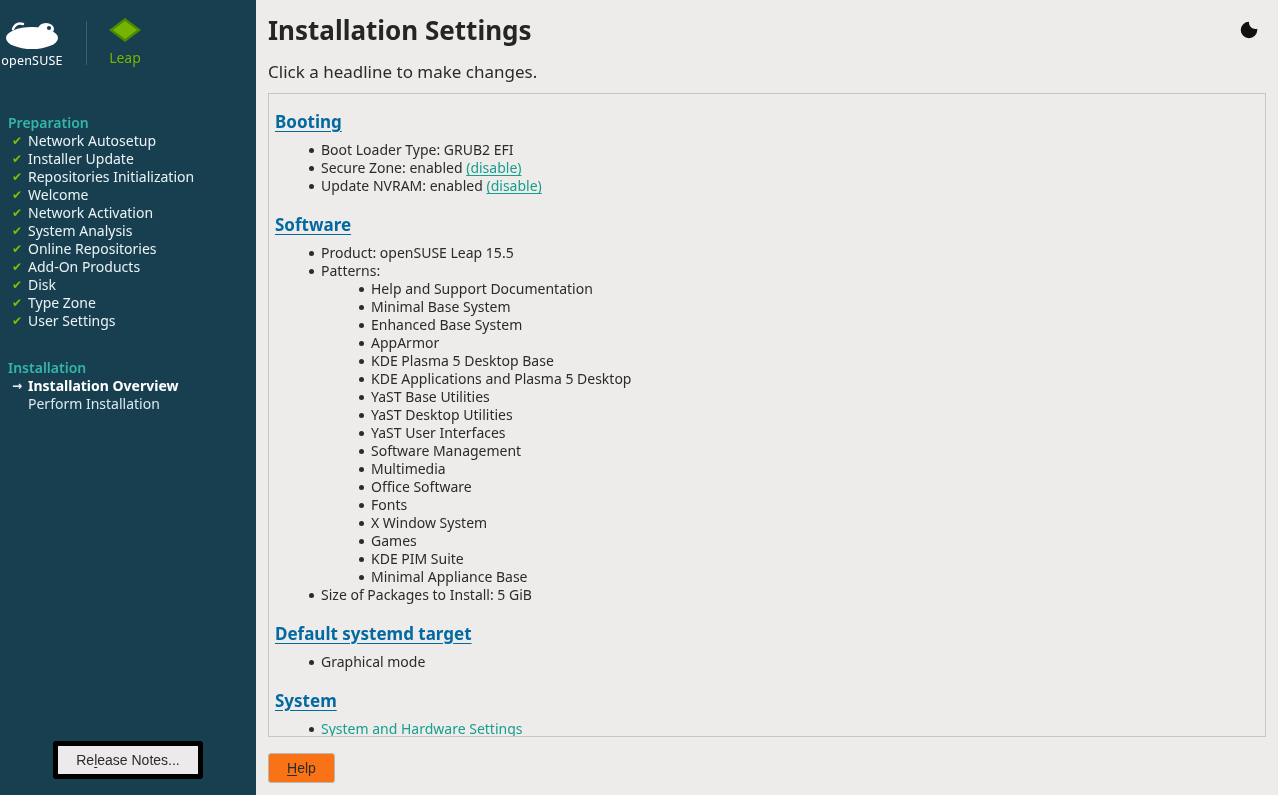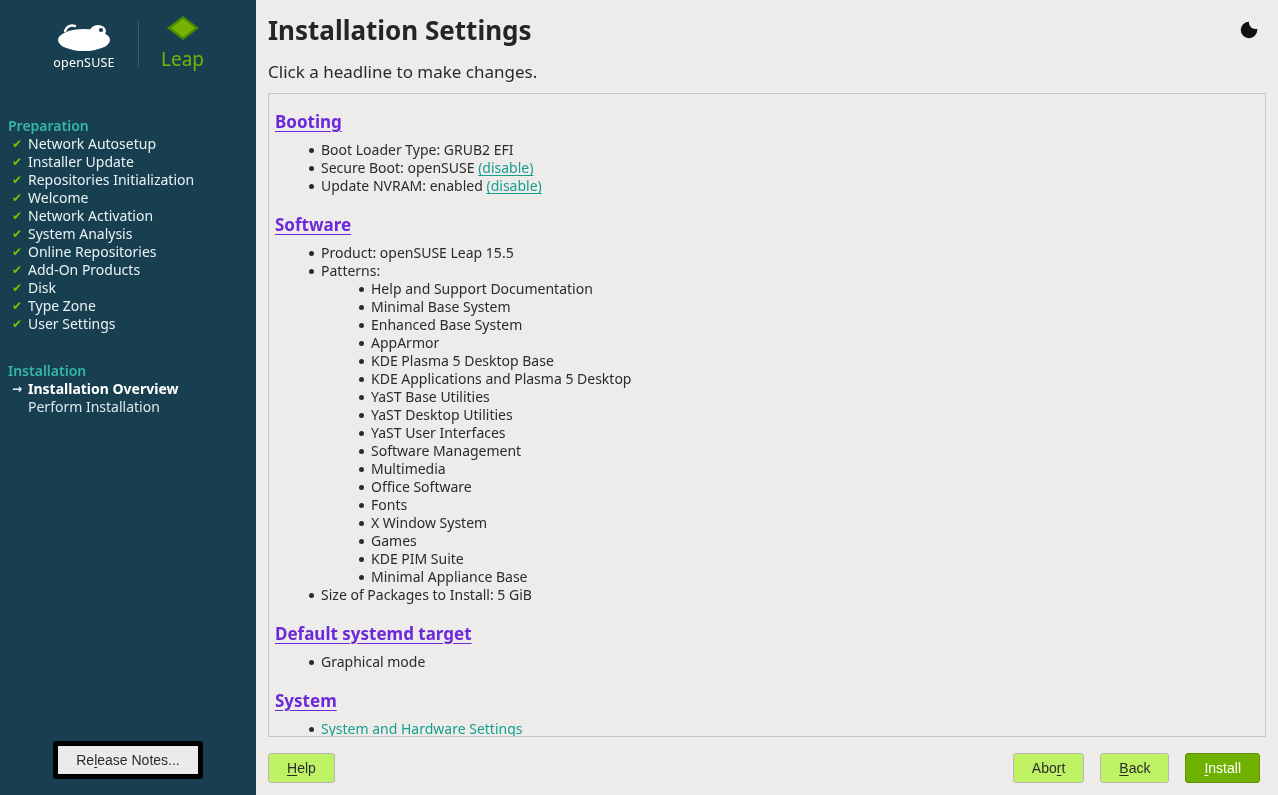--- a/index.html
+++ b/index.html
@@ -1,28 +1,28 @@
 <!DOCTYPE html>
 <html><head>
 <meta charset="utf-8">
 <style>
   * { box-sizing: border-box; margin: 0; padding: 0; }
   html, body { width: 1278px; height: 795px; font-family: "Noto Sans", "DejaVu Sans", "Segoe UI", Arial, sans-serif; font-size: 14px; overflow: hidden; }
   body { display: flex; }
 
   
   .sidebar { width: 256px; height: 100%; background: #173f4f; color: #cfe3ea; display: flex; flex-direction: column; }
-  .logo-box { display: flex; align-items: center; justify-content: center; gap: 22px; padding: 16px 0 10px; }
+  .logo-box { display: flex; align-items: center; gap: 22px; padding: 16px 0 10px; }
   .logo-divider { width: 1px; height: 44px; background: #3a5f6d; }
   .logo-opensuse { display:flex; flex-direction:column; align-items:center; color:#fff; fill:#fff; }
   .logo-opensuse svg { width: 64px; height: 34px; }
   .logo-opensuse .brand { margin-top:2px; font-size:12.5px; letter-spacing:0.2px; }
   .logo-leap { display:flex; flex-direction:column; align-items:center; }
   .logo-leap svg { width: 32px; height: 26px; }
-  .logo-leap .leap-label { color:#77b303; font-size:19px; margin-top:4px; }
+  .logo-leap .leap-label { color:#77b303; font-size:14px; margin-top:4px; }
 
   .nav { flex: 1; padding: 6px 4px 0 8px; font-size: 14px; line-height: 18px; }
   .nav .section { color:#35b5a8; font-weight:600; padding:0 0 0 0;margin-top:29px; }
   .nav .item { display:flex; align-items:center; gap:4px; padding: 0 0 0 4px; color:#eaf2f5; }
   .nav .item .chk { color:#7fbf00; width:12px; display:inline-block; font-size:12px; }
   .nav .item .arr { color:#eaf2f5; width:12px; display:inline-block; font-size:12px; }
   .nav .item .sp  { width:12px; display:inline-block; }
   .nav .item.current { font-weight:700; color:#ffffff; }
   .nav .item.pending { color:#dbe8ee; }
 
@@ -36,34 +36,34 @@
   .title { font-size:26px; font-weight:700; color:#252525; }
   .theme-toggle { width:22px; height:22px; cursor:pointer; }
   .subtitle { padding:12px 12px 10px 12px; color:#2b2b2b; font-size:17px; }
 
   .content-wrap { flex:1; margin:0 12px 10px 12px; display:flex; min-height:0; }
   .content { flex:1; background:#edecea; border:1px solid #c8c6c3; padding:10px 14px 14px 6px; overflow-y:auto; }
   .content::-webkit-scrollbar { width:14px; }
   .content::-webkit-scrollbar-track { background:#e3e1de; }
   .content::-webkit-scrollbar-thumb { background:#c1bfbc; border-radius:2px; }
 
-  .sec-head { color:#6d28d9; font-weight:700; font-size:17px; text-decoration:underline; text-underline-offset:3px; cursor:pointer; display:inline-block; margin:6px 0 8px 0; }
+  .sec-head { color:#0369a1; font-weight:700; font-size:17px; text-decoration:underline; text-underline-offset:3px; cursor:pointer; display:inline-block; margin:6px 0 8px 0; }
   ul.l1 { list-style:none; padding-left:36px; }
   ul.l2 { list-style:none; padding-left:40px; }
   ul.l1 > li, ul.l2 > li { position:relative; padding:0 0 0 10px; line-height:18px; }
   ul.l1 > li::before, ul.l2 > li::before {
     content:""; position:absolute; left:-2px; top:7px; width:5px; height:5px; background:#2b2b2b; border-radius:50%;
   }
   .link { color:#169e8f; text-decoration:underline; text-underline-offset:2px; cursor:pointer; }
   .paren-link { color:#169e8f; text-decoration:underline; text-underline-offset:2px; cursor:pointer; }
 
   
   .footer { display:flex; align-items:center; justify-content:space-between; padding:6px 18px 12px 12px; }
   .footer .right { display:flex; gap:16px; }
-  .btn { background:#bef264; color:#2b2b2b; border:1px solid #b9b7b4; border-radius:3px; padding:6px 18px; font-size:14px; cursor:pointer; }
+  .btn { background:#f97316; color:#2b2b2b; border:1px solid #b9b7b4; border-radius:3px; padding:6px 18px; font-size:14px; cursor:pointer; }
   .btn.primary { background:#6fb100; border-color:#5f9400; color:#ffffff; }
 </style>
 </head>
 <body>
 
 <div class="sidebar">
   <div class="logo-box">
     <div class="logo-opensuse">
       <svg viewBox="0 0 64 34">
         <ellipse cx="32" cy="22" rx="26" ry="11" fill="#fff"></ellipse>
@@ -158,21 +158,21 @@
   </div>
   <div class="subtitle">Click a headline to make changes.</div>
 
   <div class="content-wrap">
     <div class="content">
       
       <span class="sec-head">Booting</span>
       <ul class="l1">
         <li>Boot Loader Type: GRUB2 EFI</li>
         <li>
-          <span>Secure Boot: openSUSE </span><span class="paren-link">(disable)</span>
+          <span>Secure Zone: enabled </span><span class="paren-link">(disable)</span>
         </li>
         <li>
           <span>Update NVRAM: enabled </span><span class="paren-link">(disable)</span>
         </li>
       </ul>
 
       
       <div style="height:12px"></div>
       <span class="sec-head">Software</span>
       <ul class="l1">
@@ -216,19 +216,14 @@
         <li>
           <span class="link">System and Hardware Settings</span>
         </li>
       </ul>
       
     </div>
   </div>
 
   <div class="footer">
     <button class="btn"><span class="underlined-key">H</span>elp</button>
-    <div class="right">
-      <button class="btn">Abo<span class="underlined-key">r</span>t</button>
-      <button class="btn"><span class="underlined-key">B</span>ack</button>
-      <button class="btn primary"><span class="underlined-key">I</span>nstall</button>
-    </div>
   </div>
 </div>
 
 </body></html>

